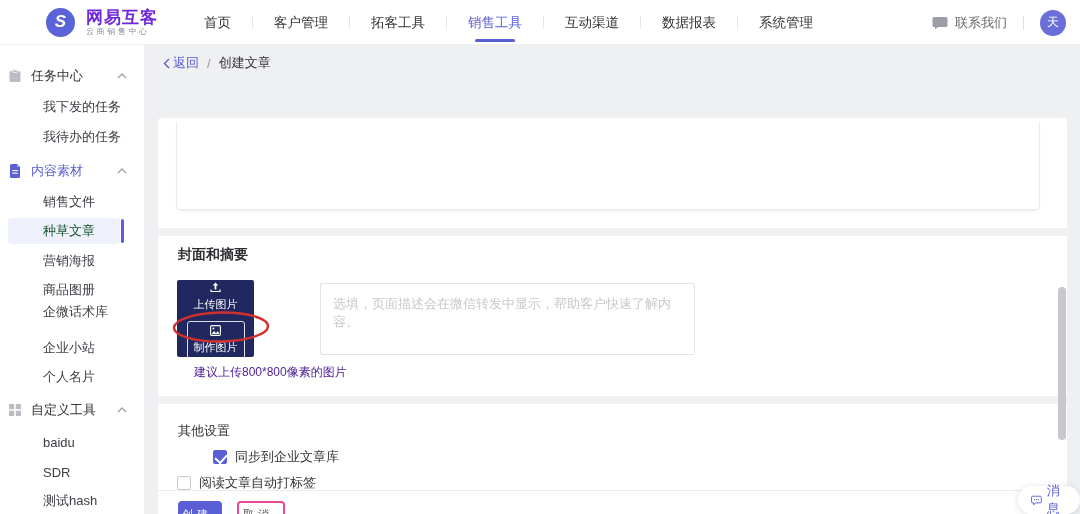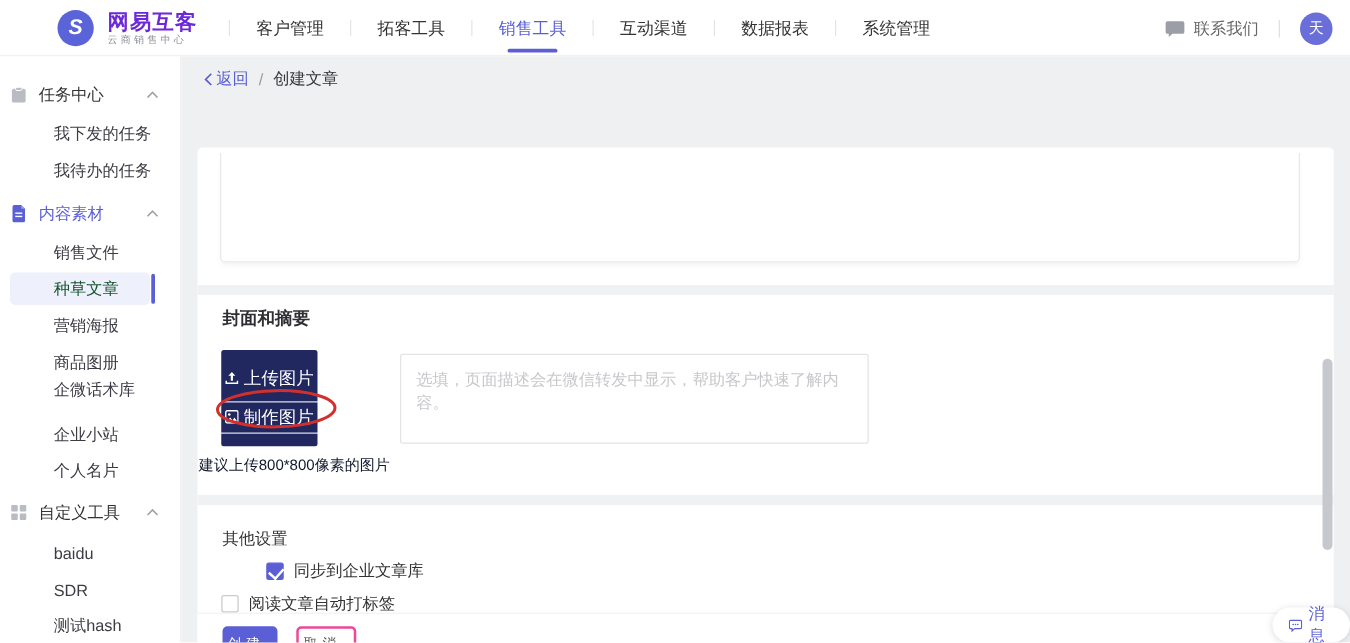--- a/index.html
+++ b/index.html
@@ -49,28 +49,28 @@
   .editor-box { position:absolute; left:18px; top:4px; width:864px; height:88px; border:1px solid #e9e9eb; border-top:none; border-radius:0 0 4px 4px; background:#fff; box-shadow:0 3px 5px -2px rgba(0,0,0,0.07); }
 
   .divider { position:absolute; left:0; width:909px; height:8px; background:#f0f1f3; }
   .divider.d1 { top:110px; } .divider.d2 { top:278px; }
 
   .sec-title { position:absolute; left:20px; font-size:14px; font-weight:bold; color:#2f2f33; }
   .cover-title { top:128px; }
   .settings-title { top:304px; font-size:13px; font-weight:normal; color:#333; }
 
   .upload-box { position:absolute; left:19px; top:162px; width:77px; height:77px; background:#20285f; border-radius:2px; display:flex; flex-direction:column; align-items:center; justify-content:center; gap:6px; }
-  .ub-btn { display:flex; align-items:center; gap:4px; color:#fff; font-size:14px; cursor:pointer; padding:3px 6px; border-radius:3px; white-space:nowrap; }
+  .ub-btn { display:flex; align-items:center; gap:4px; color:#fff; font-size:11px; cursor:pointer; padding:3px 6px; border-radius:3px; white-space:nowrap;flex-direction:column; }
   .ub-btn.bordered { border:1px solid rgba(255,255,255,0.85); }
   .annotation { position:absolute; left:14px; top:192px; width:98px; height:34px; pointer-events:none; }
 
   .summary-input { position:absolute; left:162px; top:165px; width:375px; height:72px; border:1px solid #e4e4e6; border-radius:2px; font-family:inherit; font-size:13px; padding:11px 12px; resize:none; color:#333; outline:none; }
   .summary-input::placeholder { color:#c8c8cc; }
 
-  .hint { position:absolute; left:1px; top:246px; font-size:12px; color:#0f172a; }
+  .hint { position:absolute; left:36px; top:246px; font-size:12px; color:#4c1d95; }
 
   .cb-row { position:absolute; left:19px; display:flex; align-items:center; gap:8px; font-size:13px; color:#333; cursor:pointer; }
   .cb-row.r1 { top:330px;padding-left:36px; } .cb-row.r2 { top:356px; }
   .cb-box { width:14px; height:14px; border:1px solid #c9c9cf; border-radius:2px; background:#fff; flex:none; position:relative; }
   .cb-row.checked .cb-box { background:#5b5fd6; border-color:#5b5fd6; }
   .cb-row.checked .cb-box::after { content:""; position:absolute; left:3px; top:1px; width:6px; height:9px; border:solid #fff; border-width:0 2px 2px 0; transform:rotate(42deg); }
 
   .panel-footer { position:absolute; left:0; top:372px; width:909px; height:47px; background:#fff; border-top:1px solid #ebebee; border-radius:0 0 4px 4px; z-index:2; }
   .btn { position:absolute; top:10px; height:27px; border-radius:4px; font-size:11px; letter-spacing:4px; padding:0 10px 0 4px; display:flex; align-items:center; cursor:pointer; font-family:inherit; }
   .btn-create { left:20px; background:#5b5fd6; color:#fff; border:none; }
@@ -91,20 +91,21 @@
   <div class="logo">
     <div class="logo-circle">
         <span>S</span>
       </div>
     <div class="logo-text">
       <div class="logo-title">网易互客</div>
       <div class="logo-sub">云商销售中心</div>
     </div>
   </div>
   <div class="nav">
+    <div class="nav-item">首页</div>
     <div class="nav-sep"></div>
     <div class="nav-item">客户管理</div>
     <div class="nav-sep"></div>
     <div class="nav-item">拓客工具</div>
     <div class="nav-sep"></div>
     <div class="nav-item active">销售工具</div>
     <div class="nav-sep"></div>
     <div class="nav-item">互动渠道</div>
     <div class="nav-sep"></div>
     <div class="nav-item">数据报表</div>

